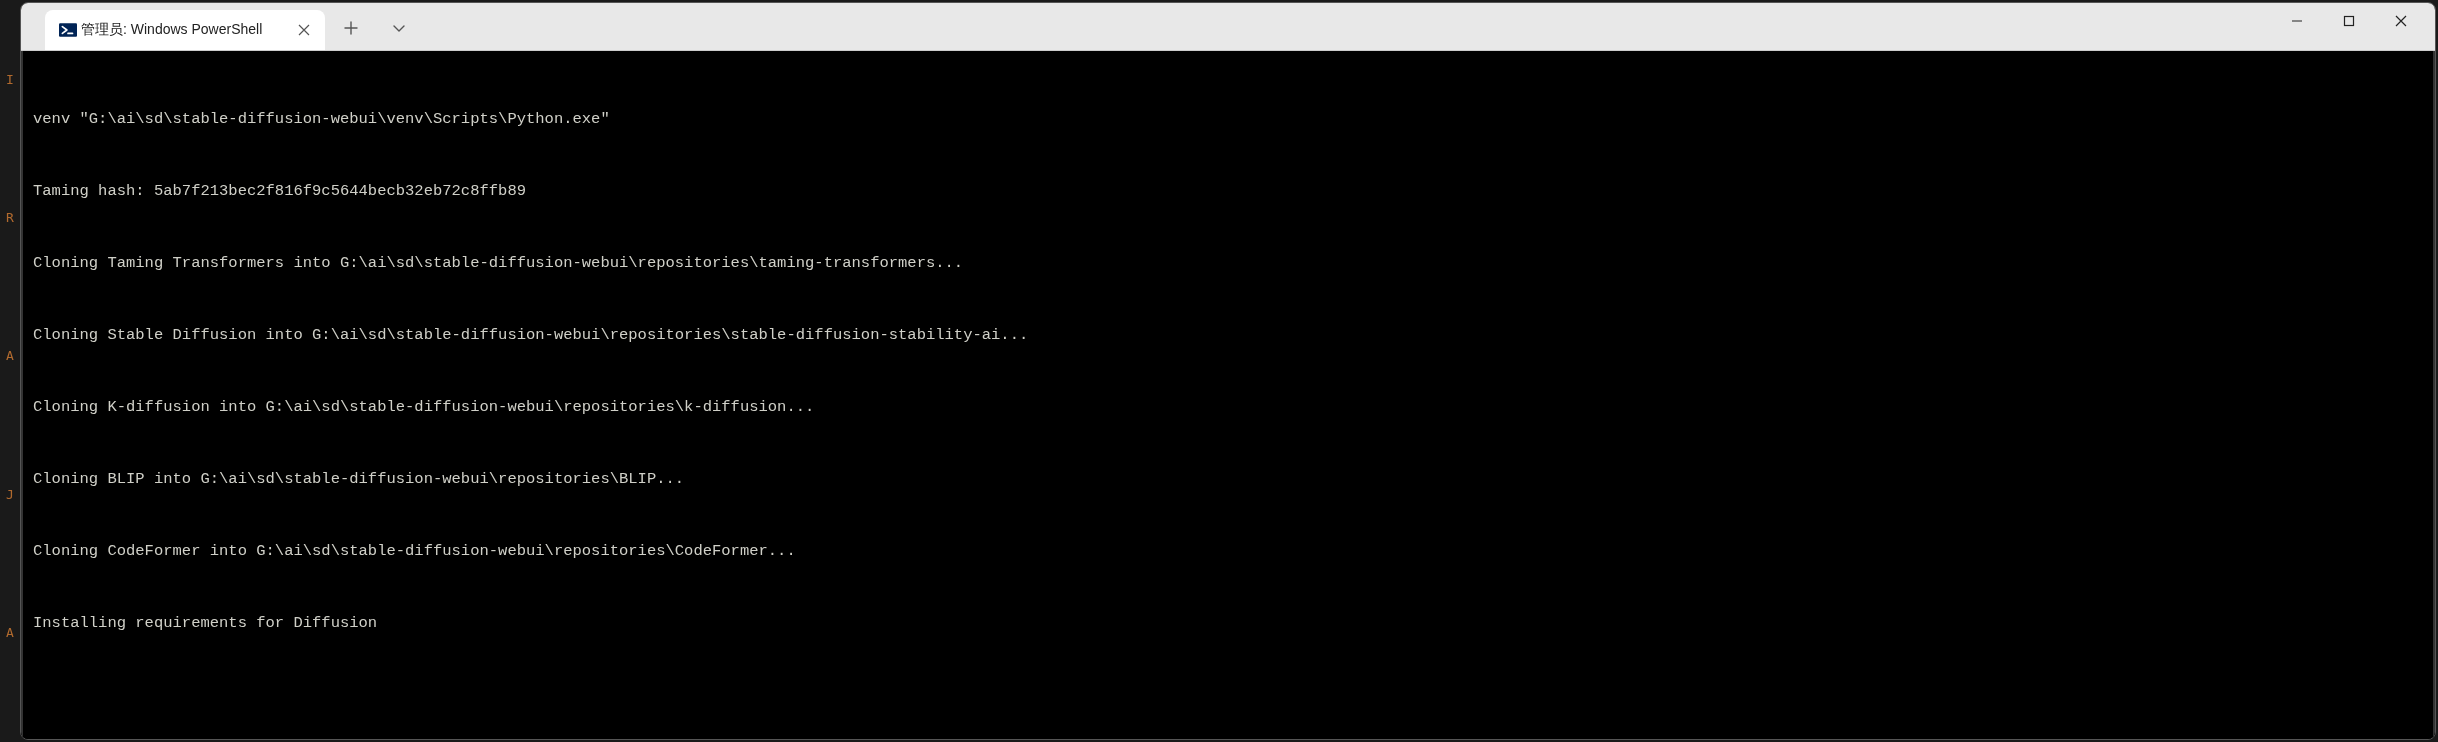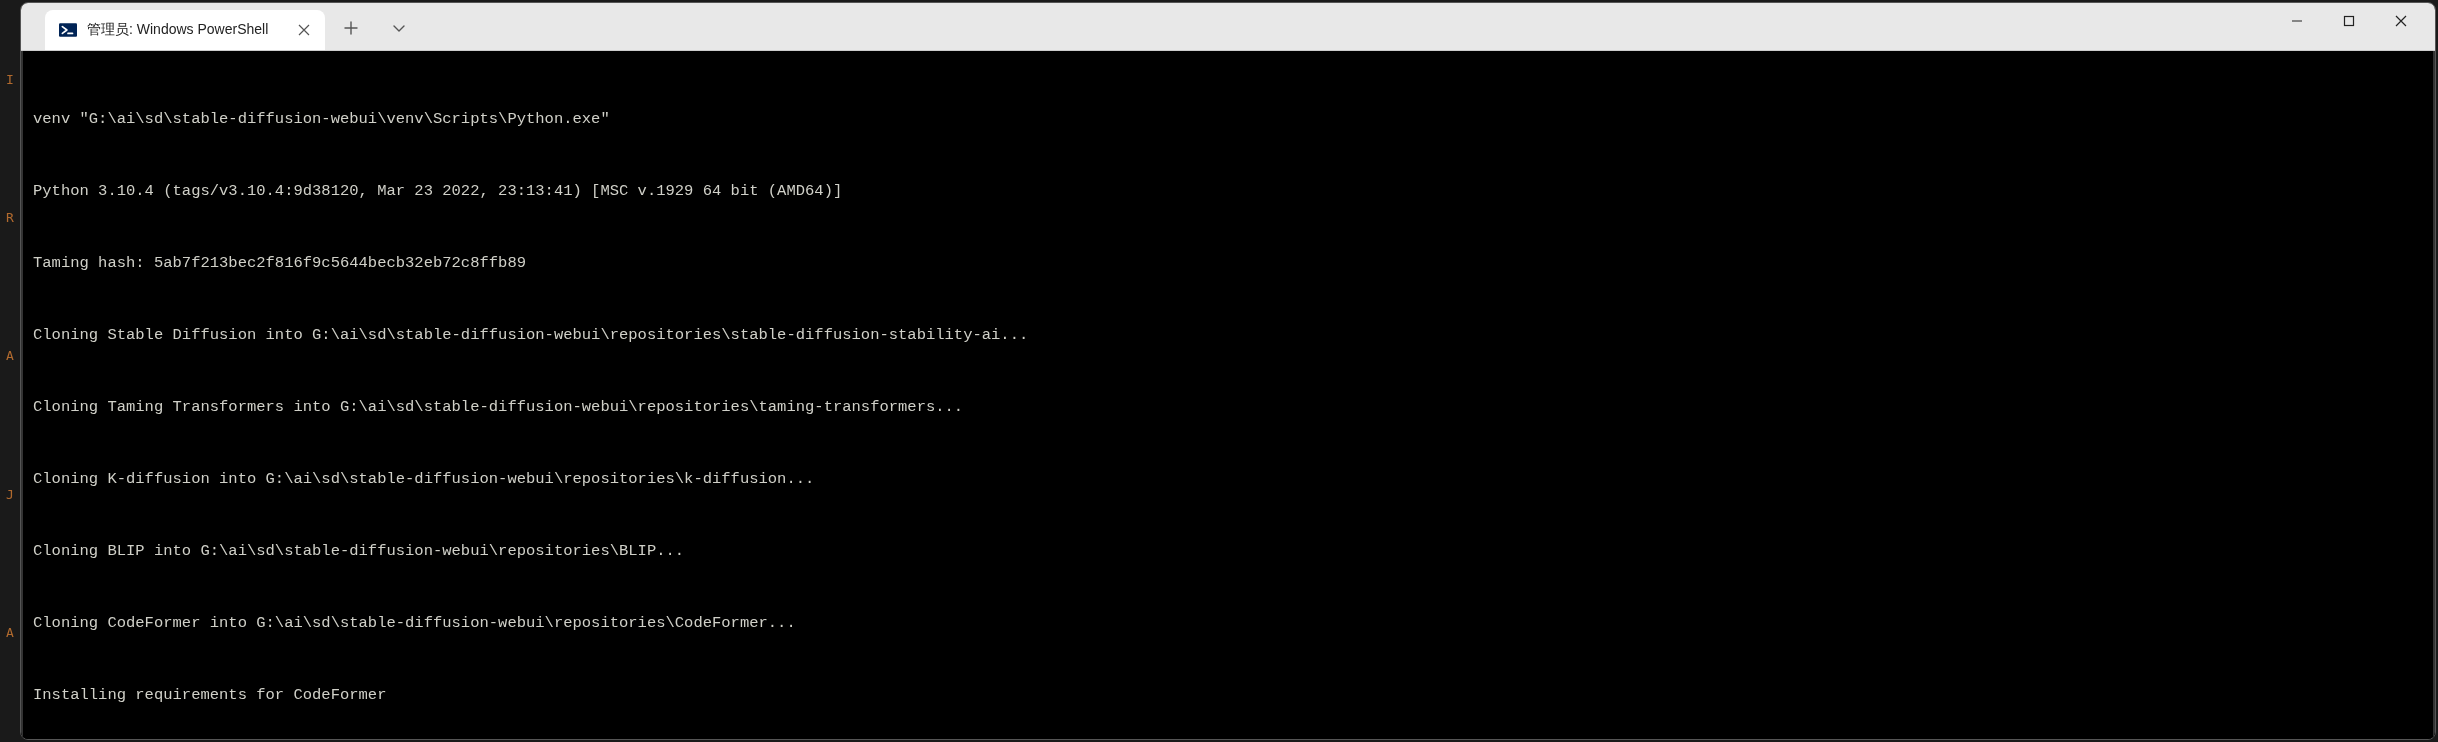--- a/index.html
+++ b/index.html
@@ -45,21 +45,21 @@
     padding: 0 8px 0 24px;
   }
   .tab-area {
     display: flex;
     align-items: flex-end;
     height: 100%;
   }
   .tab {
     display: flex;
     align-items: center;
-    gap: 10px;
+    gap: 4px;
     background: #fff;
     border-top-left-radius: 8px;
     border-top-right-radius: 8px;
     padding: 8px 12px 8px 14px;
     height: 40px;
     min-width: 280px;
     position: relative;
   }
   .tab-icon {
     width: 18px;
@@ -172,28 +172,27 @@
         <svg viewBox="0 0 12 12" width="12" height="12">
             <path d="M1 1 L11 11 M11 1 L1 11" stroke="currentColor" stroke-width="1.2"></path>
           </svg>
       </span>
     </div>
   </div>
 
   <div class="terminal-body">
     <div class="terminal-lines">
       <span class="terminal-line">venv "G:\ai\sd\stable-diffusion-webui\venv\Scripts\Python.exe"</span>
-      <span class="terminal-line">Python 3.10.4 (tags/v3.10.4:9d38120, Mar 23 2022, 23:13:41) [MSC v.1929 64 bit (AMD64)]</span>
       <span class="terminal-line">Taming hash: 5ab7f213bec2f816f9c5644becb32eb72c8ffb89</span>
+      <span class="terminal-line">Cloning Taming Transformers into G:\ai\sd\stable-diffusion-webui\repositories\taming-transformers...</span>
       <span class="terminal-line">Cloning Stable Diffusion into G:\ai\sd\stable-diffusion-webui\repositories\stable-diffusion-stability-ai...</span>
-      <span class="terminal-line">Cloning Taming Transformers into G:\ai\sd\stable-diffusion-webui\repositories\taming-transformers...</span>
       <span class="terminal-line">Cloning K-diffusion into G:\ai\sd\stable-diffusion-webui\repositories\k-diffusion...</span>
       <span class="terminal-line">Cloning BLIP into G:\ai\sd\stable-diffusion-webui\repositories\BLIP...</span>
       <span class="terminal-line">Cloning CodeFormer into G:\ai\sd\stable-diffusion-webui\repositories\CodeFormer...</span>
-      <span class="terminal-line">Installing requirements for CodeFormer</span>
+      <span class="terminal-line">Installing requirements for Diffusion</span>
       
       
       
       
     </div>
 
   </div>
 
 </div>
 

